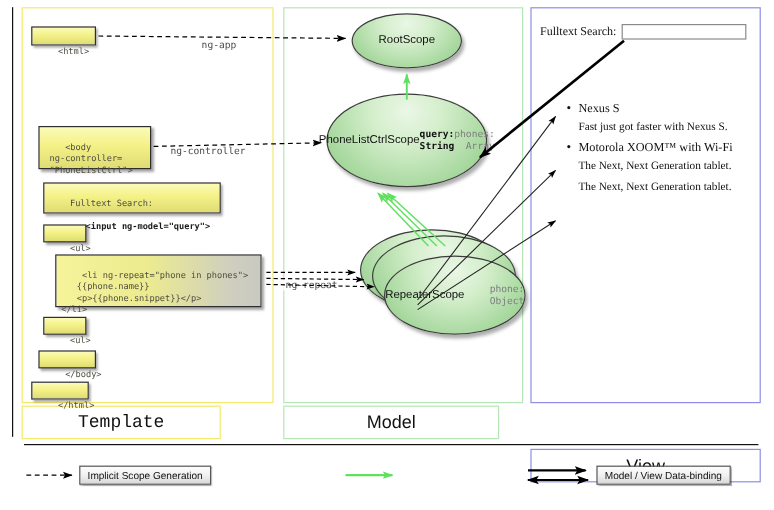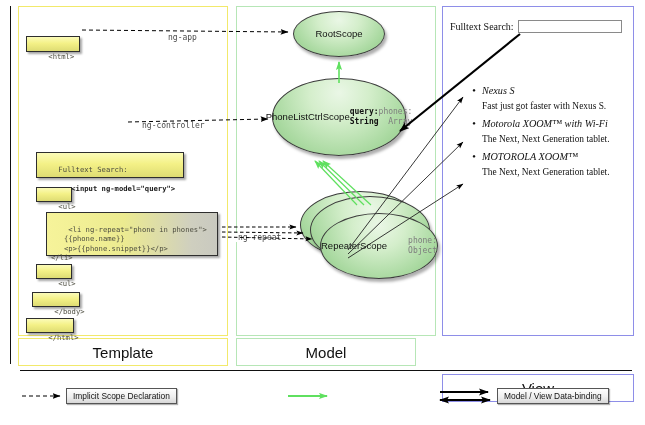--- a/index.html
+++ b/index.html
@@ -70,21 +70,21 @@
   }
   .view-row{position:absolute;display:flex;align-items:center;}
   .view-label{font-size:10px;font-family:"Liberation Serif",serif;color:#111;}
   .view-input{
     width:104px;height:13px;box-sizing:border-box;
     border:1px solid #8a8a8a;background:#fff;margin-left:4px;
   }
   .phone-list{position:absolute;left:470px;top:85px;width:165px;}
   .phone-item{margin-bottom:2px;}
   .phone-name{font-size:10.2px;font-family:"Liberation Serif",serif;color:#111;
-    position:relative;padding-left:12px;white-space:nowrap;font-style:italic;}
+    position:relative;padding-left:12px;white-space:nowrap;}
   .phone-name:before{content:"\2022";position:absolute;left:2px;top:-1px;font-size:11px;}
   .phone-snip{font-size:9.4px;font-family:"Liberation Serif",serif;color:#111;
     padding-left:12px;margin-top:5px;margin-bottom:7px;white-space:nowrap;}
 
   
   .legend{position:absolute;left:0;top:378px;width:645px;height:40px;}
   .legend-item{position:absolute;display:flex;align-items:center;}
   .legend-box{
     border:1px solid #555;
     background:linear-gradient(to bottom,#fdfdfd 0%,#efefef 55%,#d8d8d8 100%);
@@ -98,43 +98,48 @@
 </style>
 </head>
 <body>
 
 <div id="stage">
 
   <div style="position:absolute;left:10px;top:6px;width:0;height:358px;border-left:1px solid #111;"></div>
 
   <div class="panel p-template">
     <div class="panel-body" style="left:18px;top:6px;width:210px;height:330px;"></div>
-    <div class="panel-foot" style="left:18px;top:338px;width:210px;height:28px;">
+    <div class="panel-foot" style="left:18px;top:338px;width:166px;height:28px;font-family:Liberation Mono, monospace;">
       <span>Template</span>
     </div>
   </div>
 
   <div class="panel p-model">
     <div class="panel-body" style="left:236px;top:6px;width:200px;height:330px;"></div>
     <div class="panel-foot" style="left:236px;top:338px;width:180px;height:28px;">
       <span>Model</span>
     </div>
   </div>
 
   <div class="panel p-view">
     <div class="panel-body" style="left:442px;top:6px;width:192px;height:330px;"></div>
     <div class="panel-foot" style="left:442px;top:350px;width:192px;height:28px;margin-top:24px;">
       <span>View</span>
     </div>
   </div>
 
-  <div class="codebox" style="left:26px;top:36px;width:54px;height:16px;line-height:12px;">
+  <div class="codebox" style="left:26px;top:22px;width:54px;height:16px;line-height:12px;">
     <span>&lt;html&gt;</span>
   </div>
 
+  <div class="codebox" style="left:32px;top:105px;width:94px;height:36px;">
+    <span>&lt;body
+ ng-controller=
+ "PhoneListCtrl"&gt;</span>
+  </div>
 
   <div class="codebox" style="left:36px;top:152px;width:148px;height:26px;">
     <span>Fulltext Search:</span><br>
     <b>   &lt;input ng-model="query"&gt;</b>
   </div>
 
   <div class="codebox" style="left:36px;top:187px;width:36px;height:15px;line-height:11px;">
     <span>&lt;ul&gt;</span>
   </div>
 
@@ -191,21 +196,20 @@
   <div class="phone-list">
     <div class="phone-item">
       <div class="phone-name">Nexus S</div>
       <div class="phone-snip">Fast just got faster with Nexus S.</div>
     </div>
     <div class="phone-item">
       <div class="phone-name">Motorola XOOM™  with Wi-Fi</div>
       <div class="phone-snip">The Next, Next Generation tablet.</div>
     </div>
     <div class="phone-item">
-      <div class="phone-name">MOTOROLA XOOM™</div>
       <div class="phone-snip">The Next, Next Generation tablet.</div>
     </div>
   </div>
 
   <svg class="overlay" viewBox="0 0 645 425">
     <defs>
       <marker id="ah-black" markerWidth="9" markerHeight="9" refX="7.5" refY="3.2" orient="auto" markerUnits="userSpaceOnUse">
         <path d="M0,0.3 L8,3.2 L0,6.1 L1.6,3.2 Z" fill="#000"></path>
       </marker>
       <marker id="ah-black-sm" markerWidth="8" markerHeight="8" refX="6.6" refY="2.8" orient="auto" markerUnits="userSpaceOnUse">
@@ -245,20 +249,20 @@
 
     <path d="M440,392 L488,392" stroke="#000" stroke-width="1.8" fill="none" marker-end="url(#ah-black-big)"></path>
     <path d="M488,400 L440,400" stroke="#000" stroke-width="1.8" fill="none" marker-end="url(#ah-black-big)"></path>
     <path d="M452,400 L490,400" stroke="#000" stroke-width="1.8" fill="none" marker-end="url(#ah-black-big)"></path>
   </svg>
 
   <div class="sep-line"></div>
 
   <div class="legend">
     <div class="legend-item" style="left:66px;top:10px;">
-      <span class="legend-box">Implicit Scope Declaration</span>
+      <span class="legend-box">Implicit Scope Generation</span>
     </div>
     <div class="legend-item" style="left:497px;top:10px;">
       <span class="legend-box">Model / View Data-binding</span>
     </div>
   </div>
 
 </div>
 
 </body></html>

